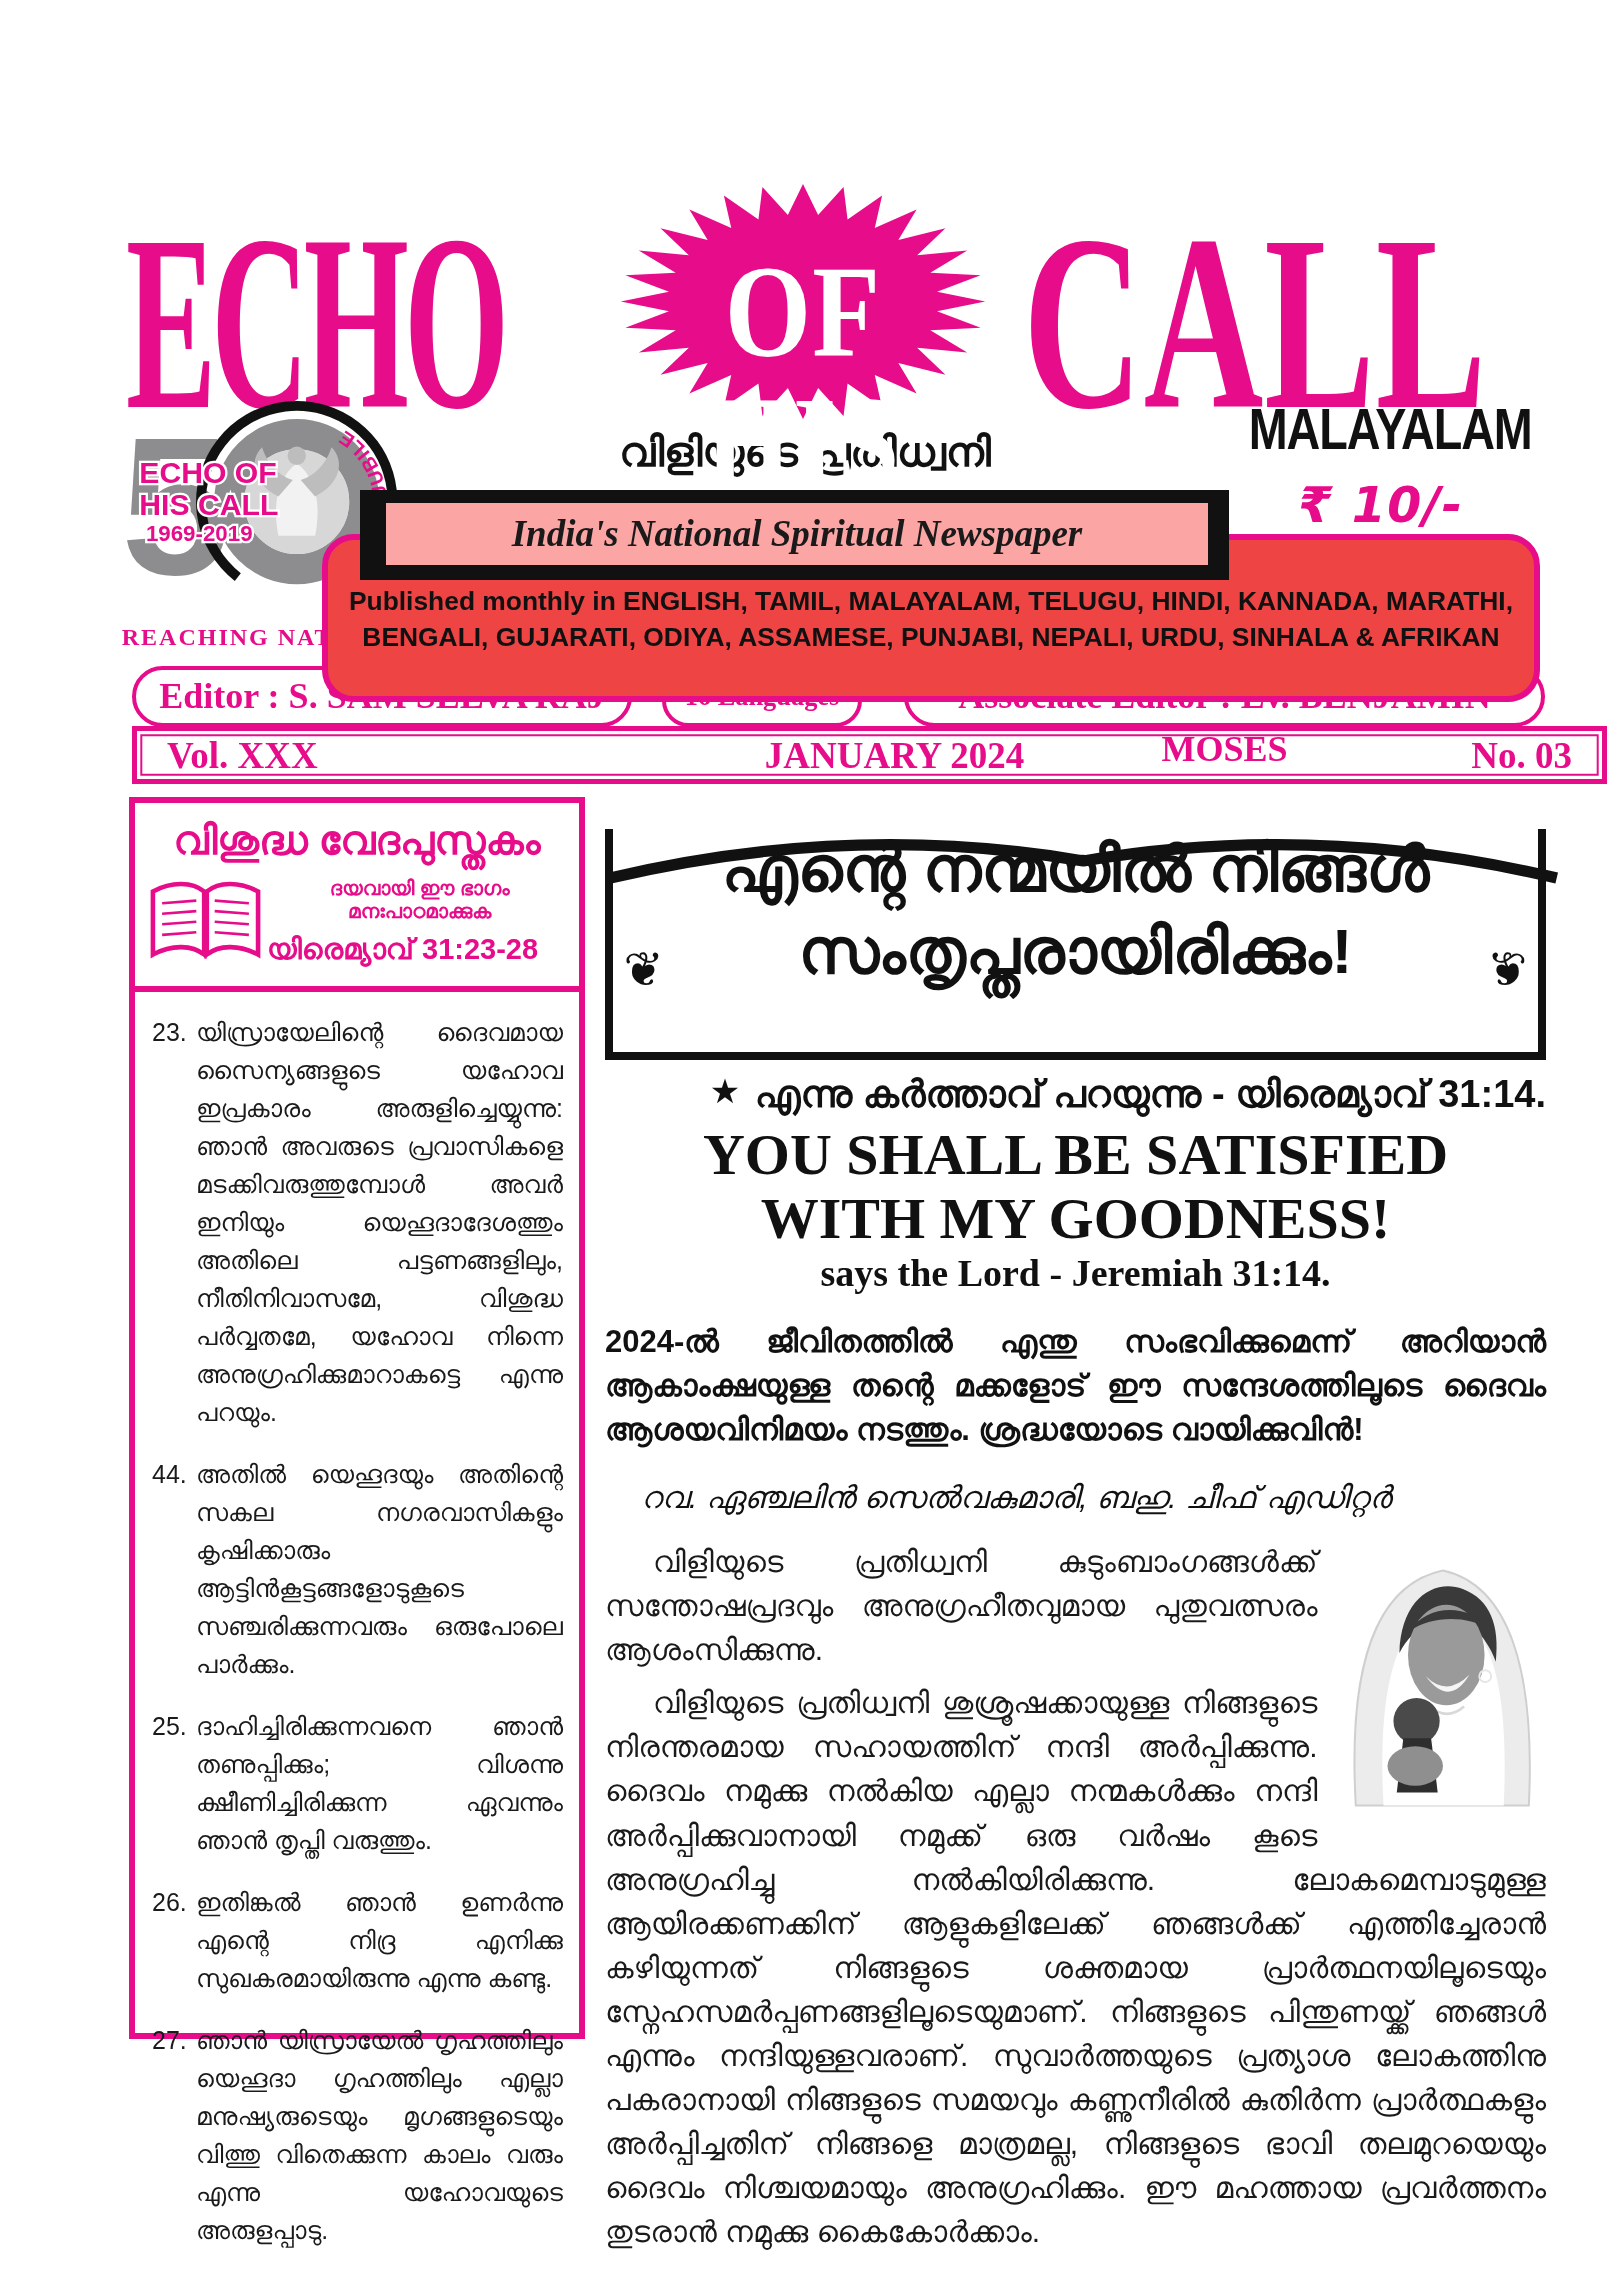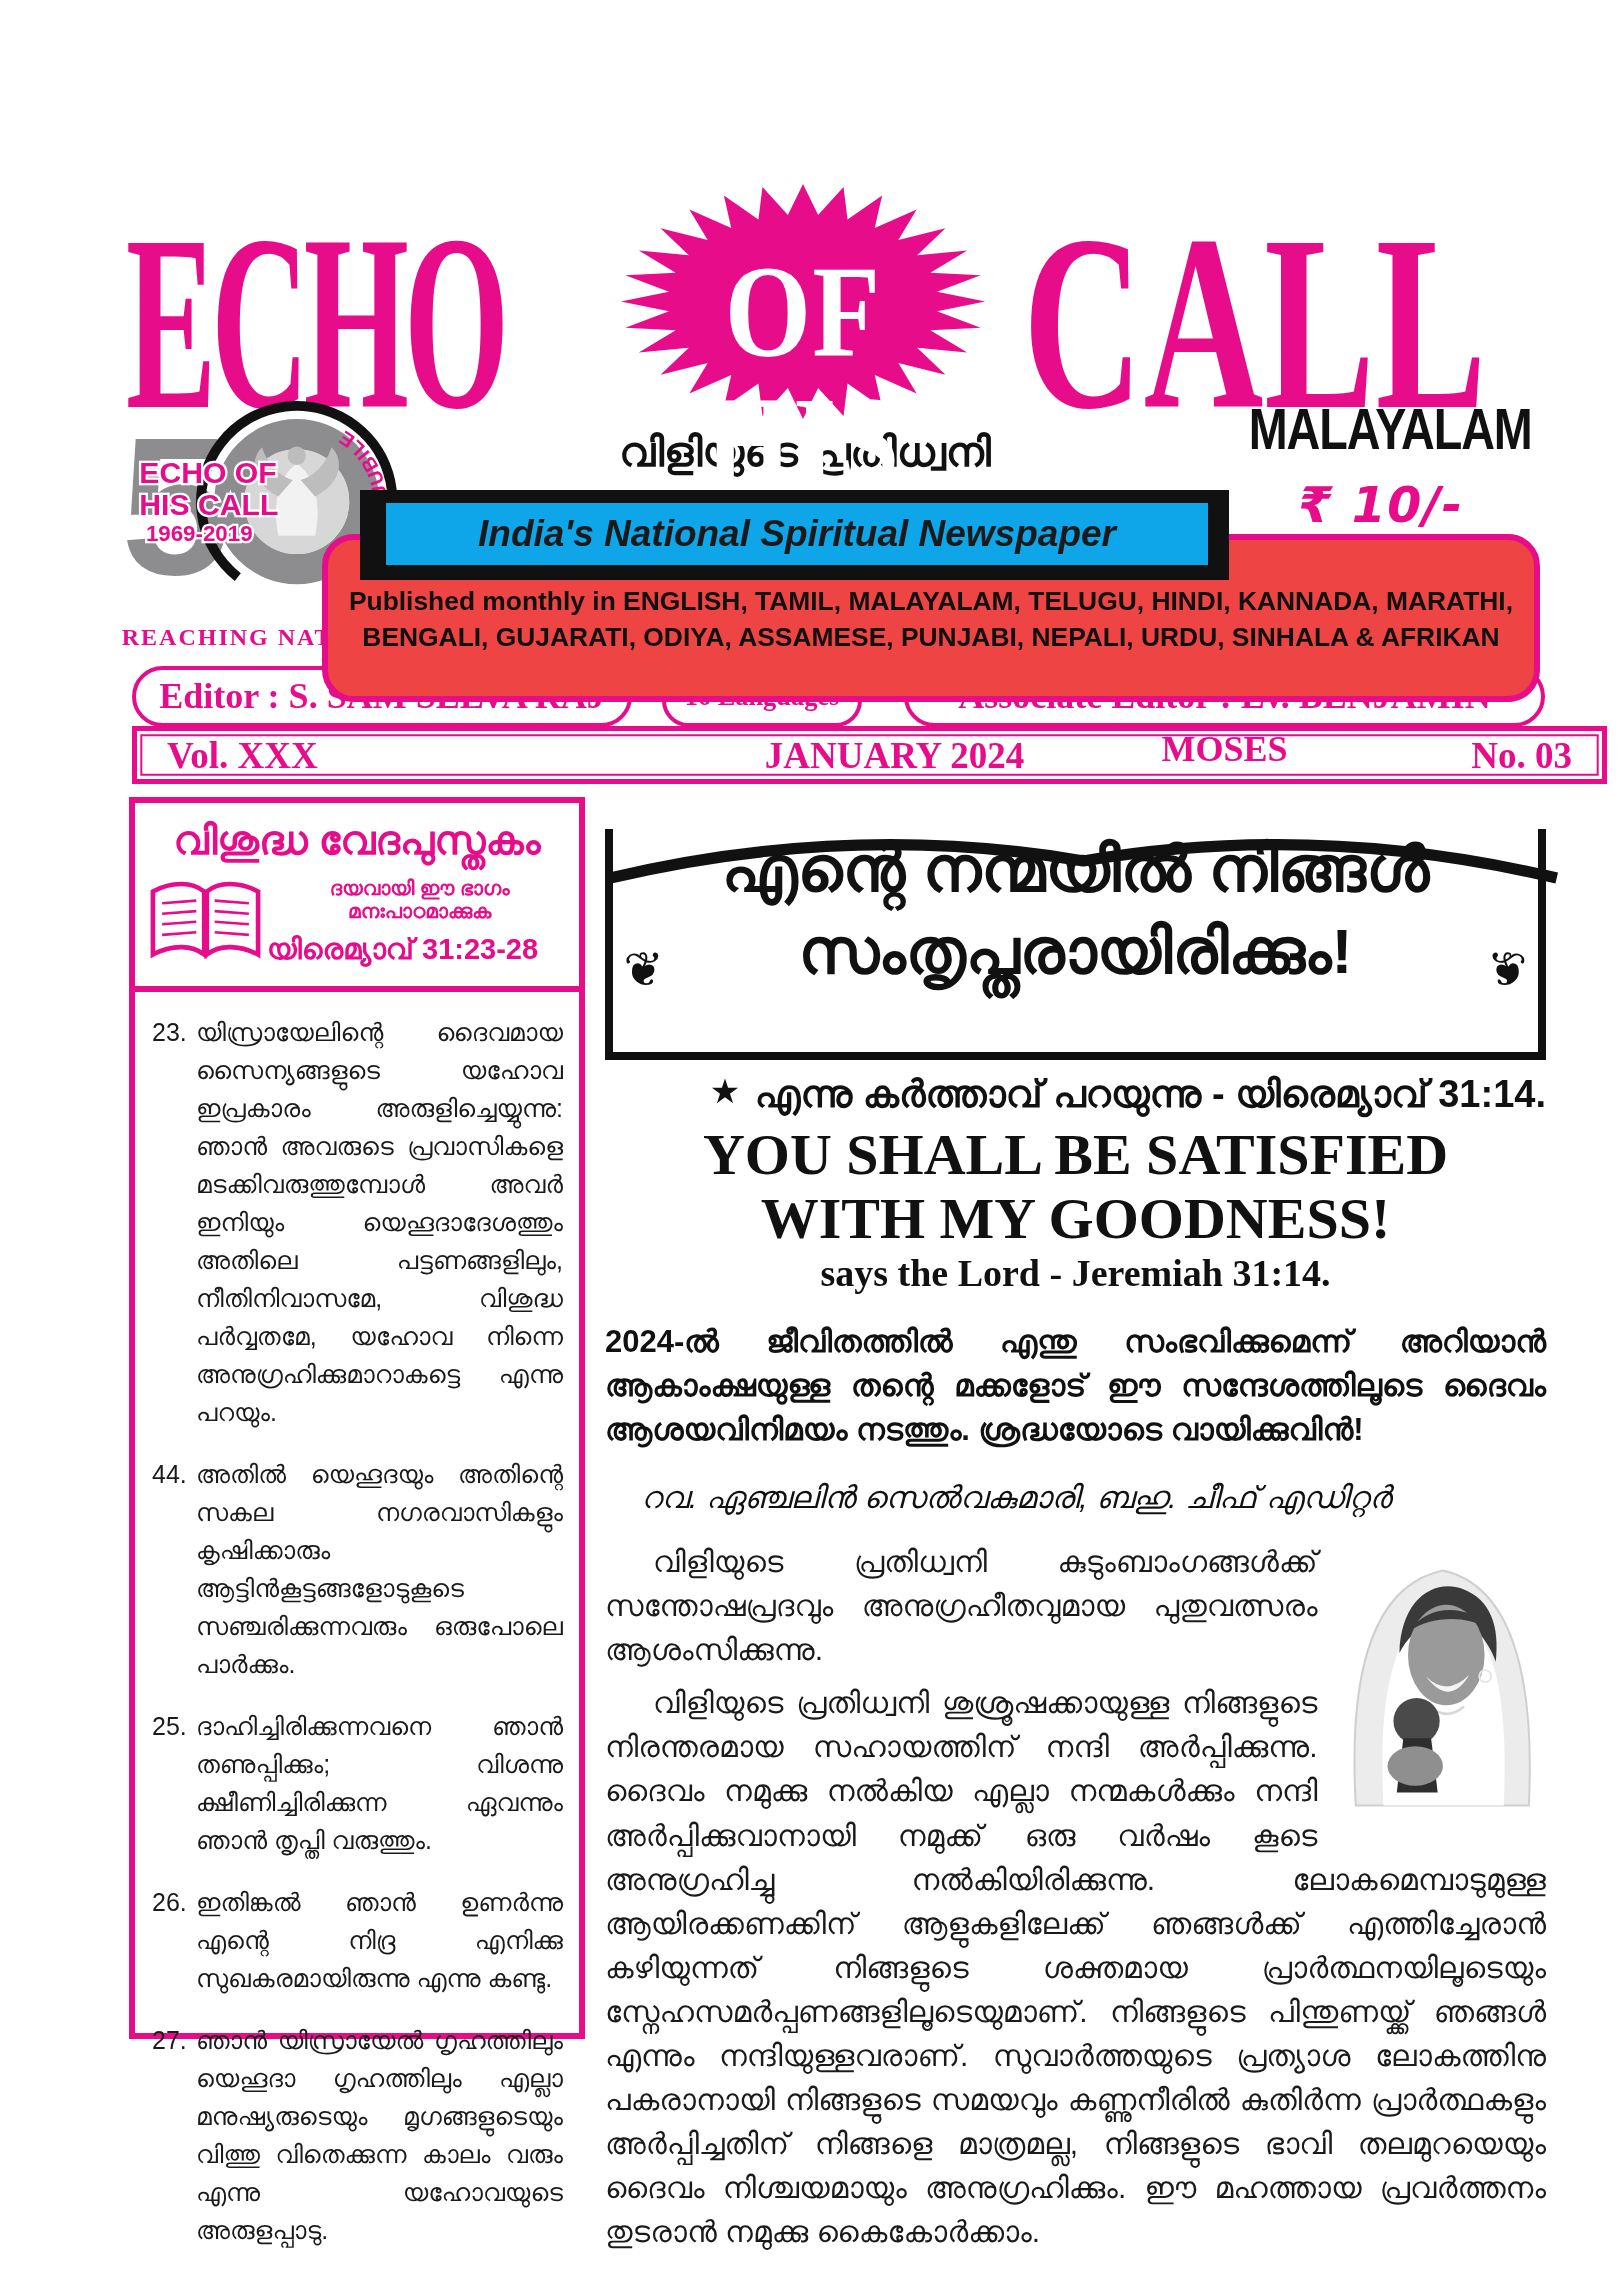--- a/index.html
+++ b/index.html
@@ -25,23 +25,23 @@
   .price{position:absolute;left:1298px;top:477px;font-family:"DejaVu Sans",sans-serif;
     font-weight:bold;font-style:italic;font-size:49px;color:#e60c8a;letter-spacing:1.3px;}
 
   
   .logo{position:absolute;left:120px;top:398px;width:284px;height:223px;}
   .reaching{position:absolute;left:112px;top:624px;width:297px;text-align:center;
     font-family:"Liberation Serif",serif;font-weight:bold;font-size:24px;color:#e60c8a;letter-spacing:2px;}
 
   
   .ribbon{position:absolute;left:360px;top:490px;width:869px;height:90px;background:#111;z-index:4;}
-  .ribbon-inner{position:absolute;left:382px;top:499px;width:822px;height:62px;background:#0ea5e9;
+  .ribbon-inner{position:absolute;left:382px;top:499px;width:822px;height:62px;background:#fca5a5;
     border:4.6px solid #111;z-index:5;text-align:center;line-height:62px;
-    font-weight:bold;font-style:italic;font-size:37px;color:#1a1a1a;}
+    font-weight:bold;font-style:italic;font-size:37px;color:#1a1a1a;font-family:Liberation Serif, serif;}
   .published{position:absolute;left:322px;top:534px;width:1206px;height:112px;background:#ef4444;
     border:6px solid #e60c8a;border-radius:32px;z-index:2;text-align:center;
     padding-top:44px;font-weight:bold;font-size:26.4px;line-height:1.35;color:#111;}
 
   
   .pillbox{position:absolute;border:4.6px solid #e60c8a;border-radius:32px;background:#fff;
     color:#e60c8a;font-family:"Liberation Serif",serif;font-weight:bold;text-align:center;}
   .ed1{left:132px;top:666px;width:492px;height:53px;font-size:36px;line-height:53px;}
   .lang{left:662px;top:666px;width:192px;height:53px;font-size:26.4px;line-height:53px;border-radius:26.4px;}
   .ed2{left:904px;top:666px;width:633px;height:53px;font-size:36px;line-height:53px;}

